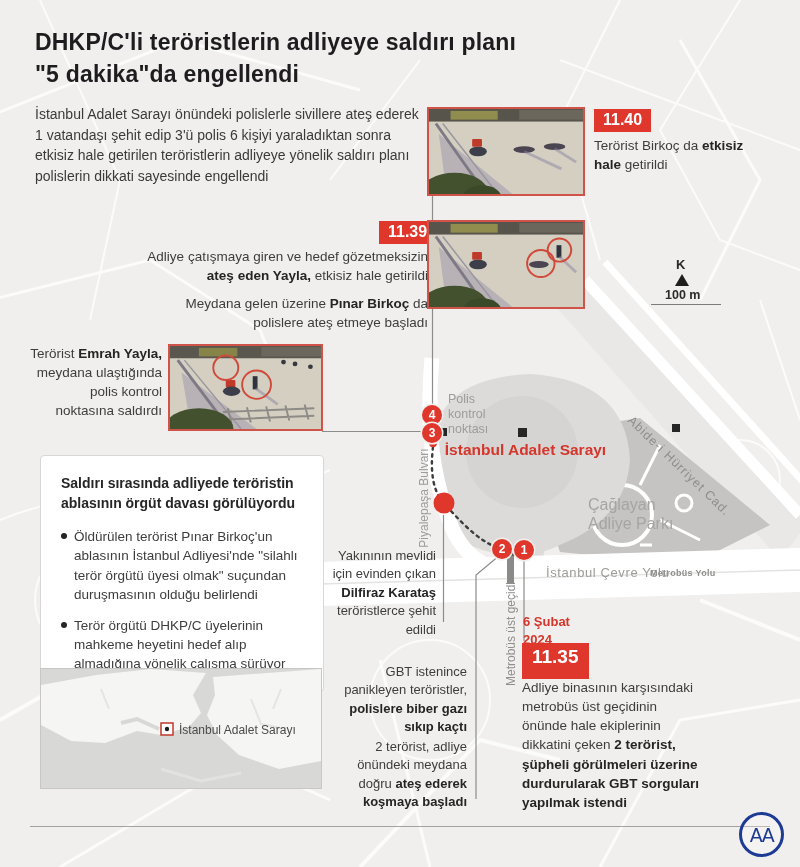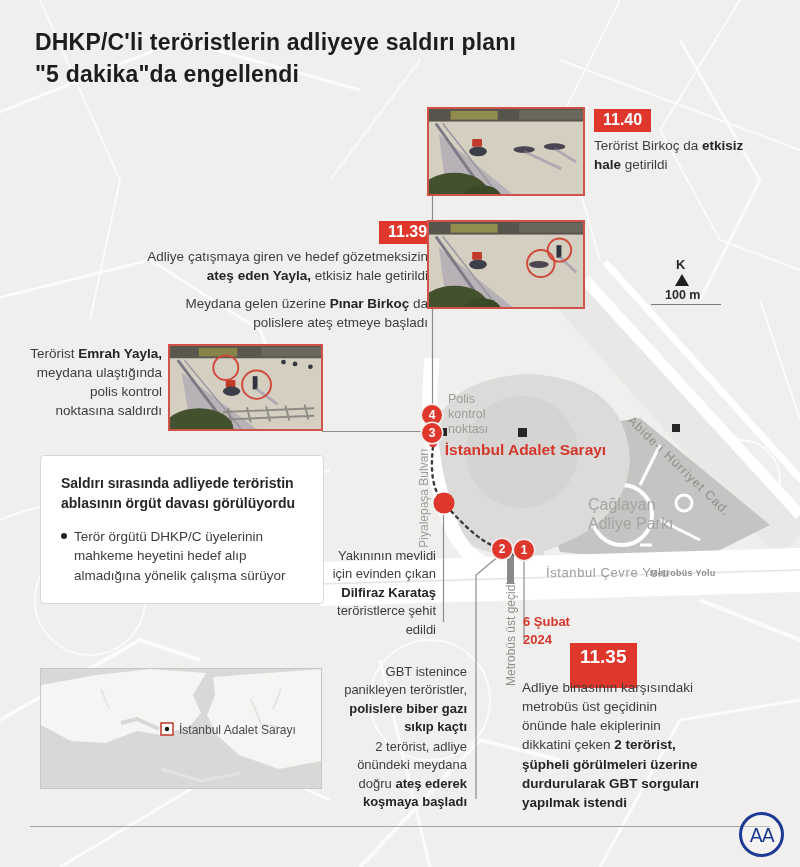--- a/index.html
+++ b/index.html
@@ -5,21 +5,21 @@
   * { margin:0; padding:0; box-sizing:border-box; }
   body { font-family:"Liberation Sans", sans-serif; background:#e8e7e5; }
   #page { position:relative; width:800px; height:867px; background:#f0efed; overflow:hidden; }
   .abs { position:absolute; }
   svg { display:block; }
 
   #title { left:35px; top:26px; font-size:23px; font-weight:bold; color:#1d1d1f; line-height:1.4; letter-spacing:.2px; }
   #intro { left:35px; top:104px; width:392px; font-size:14px; color:#3a3a3a; line-height:1.48; }
 
   .badge { background:#e0372c; color:#fff; font-weight:bold; font-size:16px; padding:2px 9px 3px; display:inline-block; }
-  .badge.big { font-size:19px; padding:3px 10px 20px;margin-left:48px; }
+  .badge.big { font-size:19px; padding:3px 10px 11px; }
 
   .txt { font-size:13.5px; color:#3d3d3d; line-height:1.42; }
   .txt b { color:#252525; }
   .r { text-align:right; }
 
   .cctv { border:2px solid #cf5348; background:#d3ccc0; }
 
   .marker { width:20px; height:20px; border-radius:50%; background:#e0372c; color:#fff; font-size:12px; font-weight:bold;
             display:flex; align-items:center; justify-content:center; z-index:6; box-shadow:0 0 0 1.5px #f0efed; }
   .blacksq { background:#262626; z-index:5; }
@@ -110,20 +110,21 @@
     <circle cx="444" cy="503" r="10.5" fill="#e0372c"></circle>
     <line x1="443.5" y1="515" x2="443.5" y2="622" stroke="#8c8c8c" stroke-width="1.2"></line>
     <polyline points="500,555 476,575 476,799" fill="none" stroke="#8c8c8c" stroke-width="1.2"></polyline>
     <line x1="524" y1="561" x2="524" y2="641" stroke="#8c8c8c" stroke-width="1.2"></line>
   </svg>
 
   <div id="title" class="abs">
     <div>DHKP/C'li teröristlerin adliyeye saldırı planı</div>
     <div>"5 dakika"da engellendi</div>
   </div>
+  <div id="intro" class="abs">İstanbul Adalet Sarayı önündeki polislerle sivillere ateş ederek 1 vatandaşı şehit edip 3'ü polis 6 kişiyi yaraladıktan sonra etkisiz hale getirilen teröristlerin adliyeye yönelik saldırı planı polislerin dikkati sayesinde engellendi</div>
 
   <div class="abs cctv" style="left:427px; top:107px; width:158px; height:89px; z-index:5;">
     <svg width="154" height="85" viewBox="0 0 157 88" preserveAspectRatio="none">
       <rect width="157" height="88" fill="#d5cfc2"></rect>
       <rect width="157" height="13" fill="#57544b"></rect>
       <rect x="22" y="2" width="48" height="9" fill="#9b984f" opacity=".85"></rect>
       <rect x="92" y="1" width="65" height="10" fill="#6b675c"></rect>
       <path d="M10 26 L85 88 L18 88 Z" fill="#8d87a6" opacity=".4"></path>
       <path d="M7 15 L58 88" stroke="#7d7a85" stroke-width="3"></path>
       <path d="M14 15 L70 88" stroke="#9a96a0" stroke-width="1.5"></path>
@@ -192,20 +193,24 @@
       <path d="M89 45 L112 62" stroke="#8a84a4" stroke-width="3" opacity=".5"></path>
       <circle cx="58" cy="23" r="13" fill="none" stroke="#d04a3a" stroke-width="2"></circle>
       <circle cx="90" cy="41" r="15" fill="none" stroke="#d04a3a" stroke-width="2"></circle>
       <path d="M55 70 L150 66 M55 78 L150 74 M60 66 L64 82 M80 65 L84 81 M100 64 L104 80 M120 63 L124 79 M140 62 L144 78" stroke="#8e8b86" stroke-width="2" fill="none"></path>
       <ellipse cx="30" cy="88" rx="36" ry="22" fill="#44512e"></ellipse>
     </svg>
   </div>
 
   <div id="infobox" class="abs">
     <div class="ib-title">Saldırı sırasında adliyede teröristin ablasının örgüt davası görülüyordu</div>
+    <div class="ib-row">
+      <span class="ib-dot"></span>
+      <span class="ib-text">Öldürülen terörist Pınar Birkoç'un ablasının İstanbul Adliyesi'nde "silahlı terör örgütü üyesi olmak" suçundan duruşmasının olduğu belirlendi</span>
+    </div>
     <div class="ib-row" style="margin-bottom:2px;">
       <span class="ib-dot"></span>
       <span class="ib-text">Terör örgütü DHKP/C üyelerinin mahkeme heyetini hedef alıp almadığına yönelik çalışma sürüyor</span>
     </div>
   </div>
 
   <div class="abs maplabel" style="left:448px; top:392px; width:56px; font-size:12.5px; line-height:1.18; z-index:5;">Polis kontrol noktası</div>
   <div class="abs redlabel" style="left:438px; top:440px; width:175px; text-align:center; font-size:15.5px; line-height:1.3; z-index:5;">İstanbul Adalet Sarayı</div>
   <div class="abs maplabel" style="left:588px; top:495px; width:88px; text-align:left; font-size:16px; line-height:1.2; color:#a6a5a3; z-index:5;">Çağlayan Adliye Parkı</div>
   <div class="abs maplabel" style="left:546px; top:565px; font-size:13px; letter-spacing:.6px; z-index:5;">İstanbul Çevre Yolu</div>

